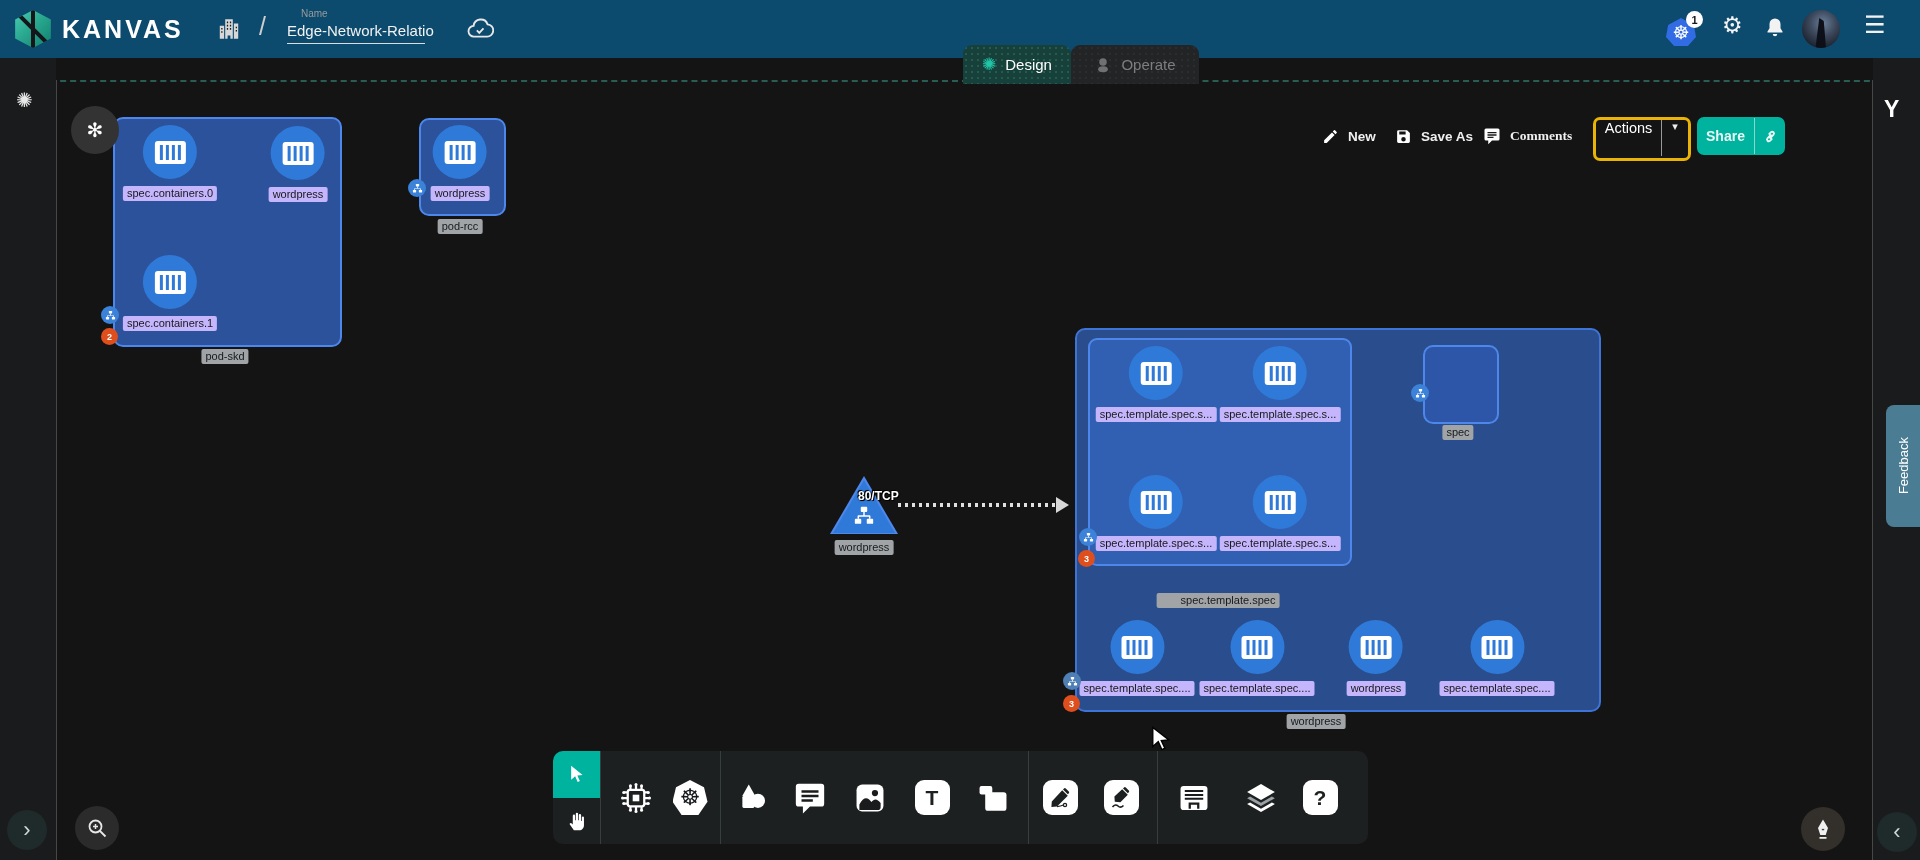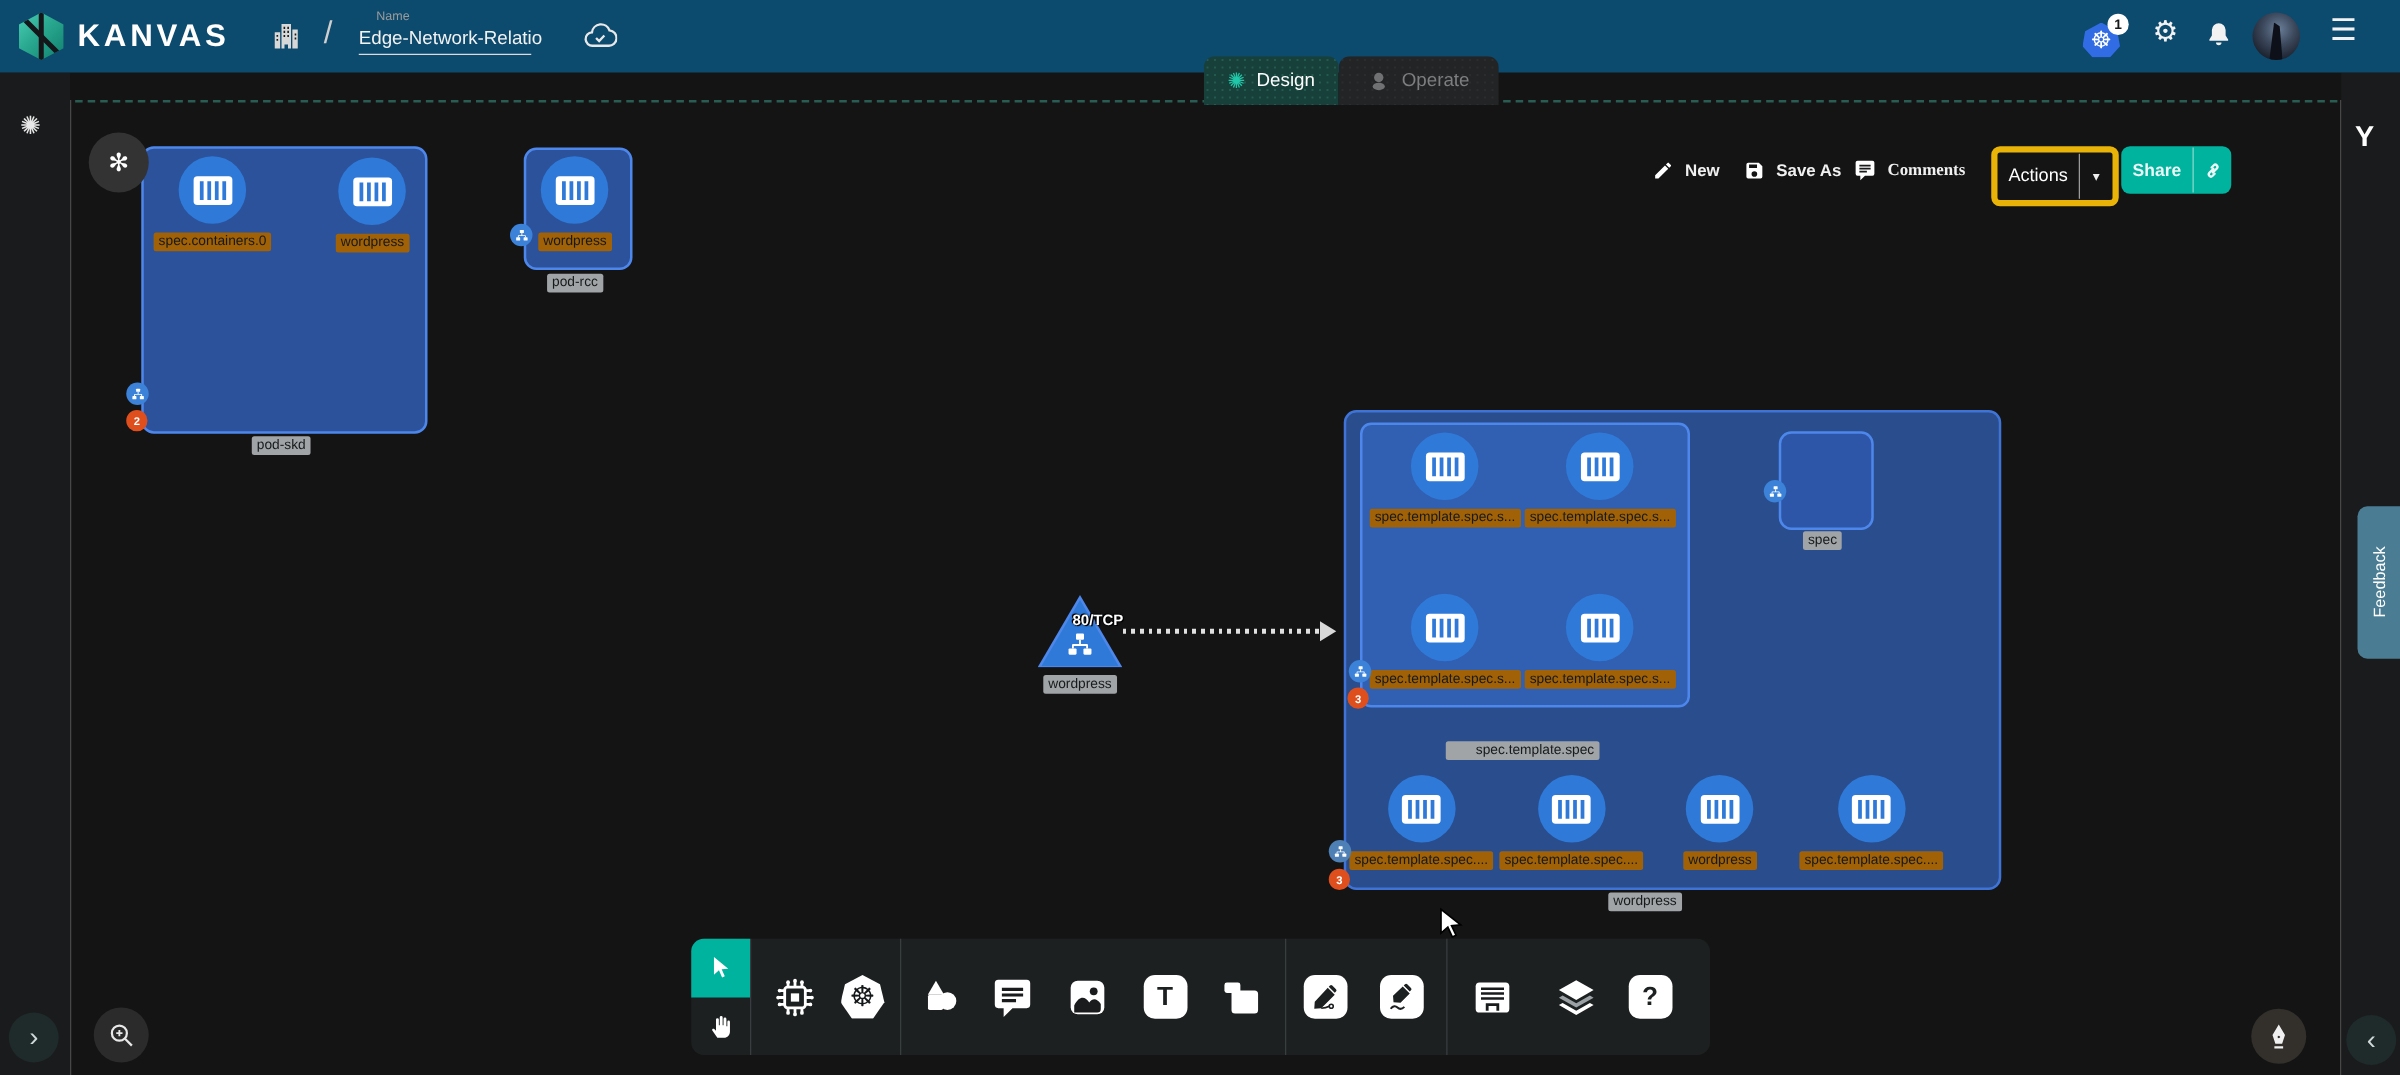--- a/index.html
+++ b/index.html
@@ -49,40 +49,40 @@
   .y-logo{position:absolute;left:1884px;top:96px;font-size:23px;font-weight:bold;color:#fff;z-index:31;}
   .chev-btn{position:absolute;width:40px;height:40px;border-radius:50%;background:#1f2a2b;color:#cfd8d8;
             display:flex;align-items:center;justify-content:center;font-size:22px;z-index:32;}
   .fab{position:absolute;border-radius:50%;display:flex;align-items:center;justify-content:center;z-index:32;}
   .feedback-tab{position:absolute;left:1886px;top:405px;width:34px;height:122px;background:#4a7d93;
                 border-radius:8px 0 0 8px;display:flex;align-items:center;justify-content:center;z-index:33;}
   .feedback-tab span{writing-mode:vertical-rl;transform:rotate(180deg);font-size:13px;color:#fff;}
   
   .actrow{position:absolute;top:117px;height:38px;z-index:20;display:flex;align-items:center;color:#f0f0f0;}
   .actitem{display:flex;align-items:center;gap:9px;font-size:13.5px;font-weight:bold;}
-  .actions-btn{position:absolute;left:1593px;top:117px;width:92px;height:38px;border:5px solid #eab308;
-               border-radius:7px;display:flex;align-items:center;z-index:20;background:#141414;}
+  .actions-btn{position:absolute;left:1593px;top:117px;width:92px;height:38px;border:3px solid #eab308;
+               border-radius:7px;display:flex;z-index:20;background:#141414;}
   .actions-btn .lbl{flex:1;text-align:center;font-size:14.5px;}
   .actions-btn .sep{width:1px;height:36px;background:#9a9a9a;}
   .actions-btn .car{width:26px;text-align:center;font-size:11px;color:#eee;}
   .share-btn{position:absolute;left:1697px;top:117px;width:88px;height:38px;background:#00b39f;border-radius:7px;
              display:flex;align-items:center;z-index:20;color:#eaf7f4;}
   .share-btn .lbl{flex:1;text-align:center;font-size:14px;font-weight:bold;}
   .share-btn .sep{width:1px;height:36px;background:#bfe8e0;opacity:.7;}
   .share-btn .lnk{width:30px;display:flex;justify-content:center;}
   
   .kgroup{position:absolute;border:2px solid #4e87ec;border-radius:10px;background:#2b529b;z-index:6;}
   .kgroup.outer{background:#294d8d;border-color:#3f74d6;}
   .kgroup.inner{background:#315fb2;border-radius:9px;}
   .kgroup.specnode{background:#2d56a8;}
   .knode{position:absolute;display:flex;flex-direction:column;align-items:center;transform:translateX(-50%);z-index:8;}
   .kcircle{width:54px;height:54px;border-radius:50%;background:#2f7ad8;display:flex;align-items:center;justify-content:center;}
   .cbox{width:31px;height:23px;background:#fff;border-radius:3px;display:flex;gap:3px;align-items:center;justify-content:center;}
   .cbox i{width:3px;height:15px;background:#2f7ad8;}
-  .chip{background:#a16207;color:#17191a;font-size:11px;line-height:15px;padding:0 4px;border-radius:2px;
+  .chip{background:#c4b5fd;color:#17191a;font-size:11px;line-height:15px;padding:0 4px;border-radius:2px;
         white-space:nowrap;margin-top:7px;z-index:9;}
   .glabel{position:absolute;transform:translateX(-50%);background:#a0a4a7;color:#17191a;font-size:11px;
           line-height:15px;padding:0 4px;border-radius:2px;white-space:nowrap;z-index:9;}
   .badge-net{position:absolute;width:18px;height:18px;border-radius:50%;background:#3b82d8;display:flex;
              align-items:center;justify-content:center;z-index:12;}
   .badge-net.alt{background:#4e7fb5;}
   .badge-num{position:absolute;width:17px;height:17px;border-radius:50%;background:#df4f1e;color:#fff;
              font-size:9px;font-weight:bold;display:flex;align-items:center;justify-content:center;z-index:12;}
   .tri-outer{position:absolute;left:830px;top:476px;width:68px;height:58px;background:#4e87ec;
              clip-path:polygon(50% 0,100% 100%,0 100%);z-index:8;}
@@ -352,20 +352,31 @@
     <div class="kcircle">
         <div class="cbox">
           <i></i>
           <i></i>
           <i></i>
           <i></i>
         </div>
       </div>
     <span class="chip">wordpress</span>
   </div>
+  <div class="knode" style="left:170px;top:255px;">
+    <div class="kcircle">
+        <div class="cbox">
+          <i></i>
+          <i></i>
+          <i></i>
+          <i></i>
+        </div>
+      </div>
+    <span class="chip">spec.containers.1</span>
+  </div>
   <div class="glabel" style="left:225px;top:349px;">pod-skd</div>
   <div class="badge-net" style="left:101px;top:306px;">
     <svg width="11" height="11" viewBox="0 0 24 24" fill="#fff">
         <use href="#i-sitemap"></use>
       </svg>
   </div>
   <div class="badge-num" style="left:101px;top:328px;">2</div>
 
   <div class="kgroup" style="left:419px;top:118px;width:83px;height:94px;"></div>
   <div class="knode" style="left:460px;top:125px;">

